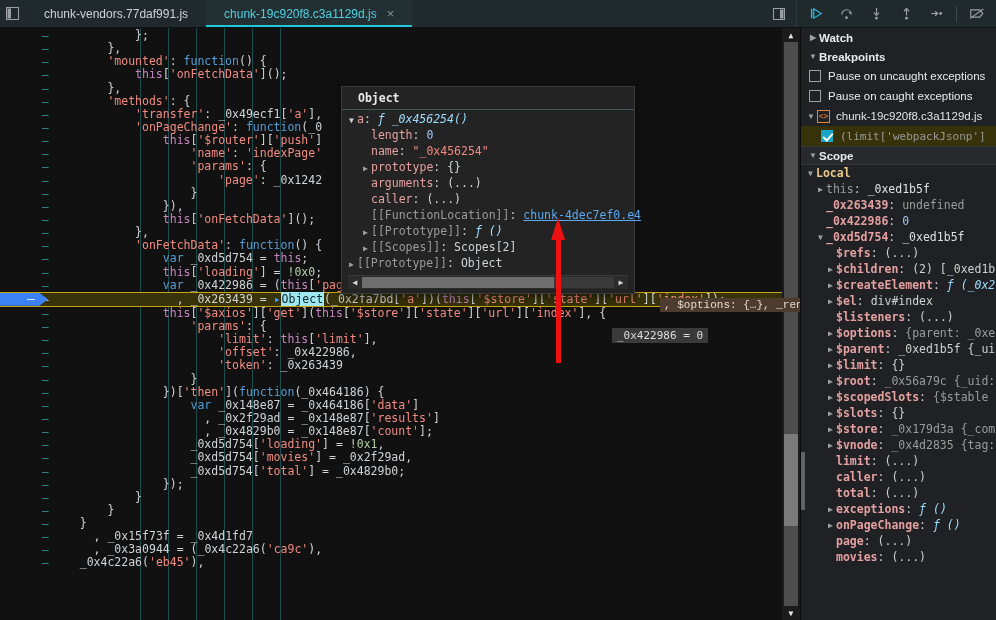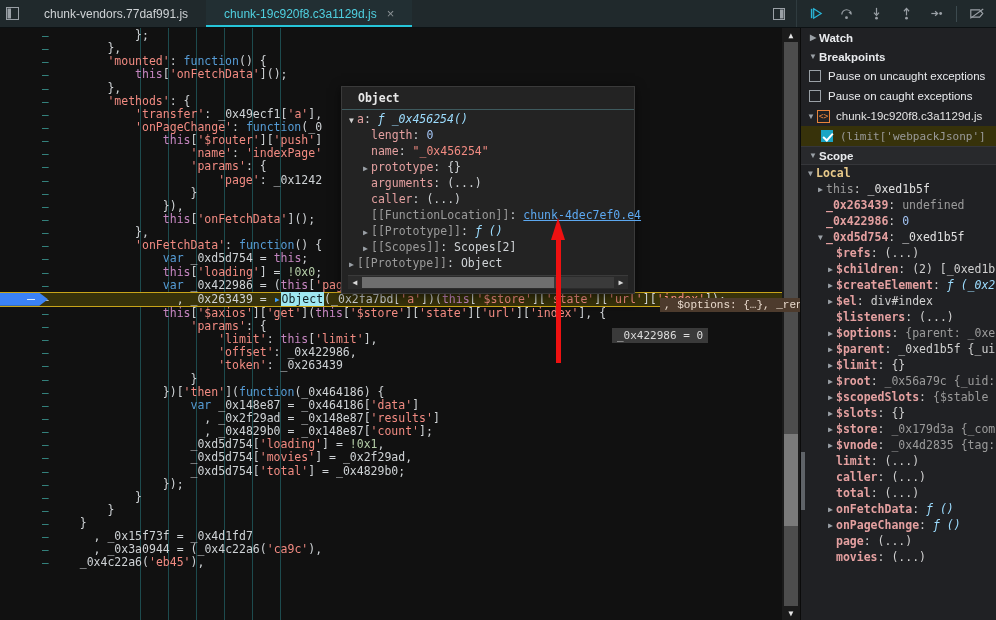--- a/index.html
+++ b/index.html
@@ -778,21 +778,21 @@
               <span class="sval ">(...)</span>
             </div>
             <div class="srow l2">
               <span class="tw"></span>
               <span class="sname">total</span>
               <span class="sval">:&nbsp;</span>
               <span class="sval ">(...)</span>
             </div>
             <div class="srow l2">
               <span class="tw">▶</span>
-              <span class="sname">onFetchData</span>
+              <span class="sname">exceptions</span>
               <span class="sval">:&nbsp;</span>
               <span class="sval fn">ƒ ()</span>
             </div>
             <div class="srow l2">
               <span class="tw">▶</span>
               <span class="sname">onPageChange</span>
               <span class="sval">:&nbsp;</span>
               <span class="sval fn">ƒ ()</span>
             </div>
             <div class="srow l2">

